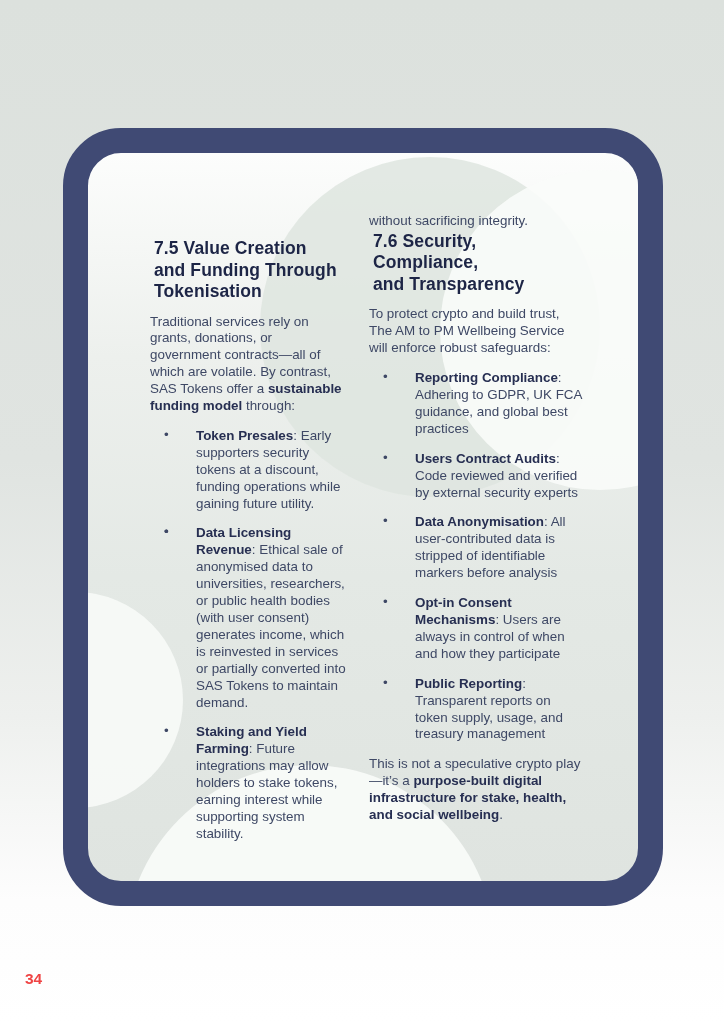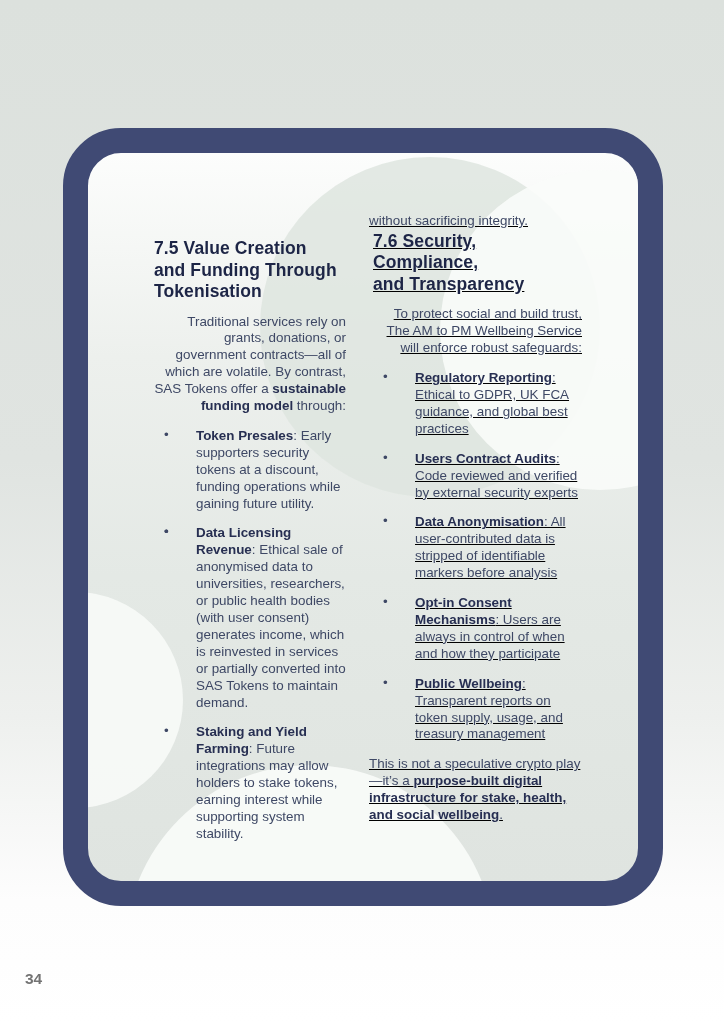--- a/index.html
+++ b/index.html
@@ -29,55 +29,55 @@
   .deco-white-left  { left: -121px; top: 439px; width: 216px; height: 216px; background: rgba(249,251,249,0.85); }
 
   .columns {
     position: absolute; inset: 0;
     padding: 60px 56px 0 62px;
     display: flex;
     gap: 23px;
     box-sizing: border-box;
   }
   .col-left  { width: 196px; flex: 0 0 auto; }
-  .col-right { flex: 1 1 auto; min-width: 0; text-decoration: underline; }
+  .col-right { flex: 1 1 auto; min-width: 0; }
 
   .section-heading {
     font-size: 17.5px;
     line-height: 21.5px;
     font-weight: bold;
     color: #1d2546;
     white-space: pre-line;
     letter-spacing: 0.1px;
     margin: 4px;
   }
   .col-left .section-heading { margin-top: 25px; }
   .col-right .section-heading { margin-top: 1px; }
 
   .body-text {
     font-size: 13.4px;
     line-height: 16.9px;
     color: #3e4865;
     margin: 0;
   }
-  .intro { margin-top: 11px; text-align: right; }
+  .intro { margin-top: 11px; }
   .b { font-weight: bold; color: #272f52; }
 
   .bullets { margin: 13px 0 0 0; padding: 0; list-style: none; }
   .bullets li { position: relative; padding-left: 46px; margin-bottom: 13px; }
   .bullet-dot { position: absolute; left: 14px; top: -1px; color: #3e4865; }
 
   .outro { margin-top: 0; }
 
   .page-number {
     position: absolute;
     left: 25px; top: 970px;
     font-size: 15.5px;
     font-weight: bold;
-    color: #737373;
+    color: #ef4444;
   }
 </style>
 </head>
 <body>
 
 <div class="page">
 
   <div class="card">
     <div class="deco deco-green-top"></div>
     <div class="deco deco-white-right"></div>
@@ -112,42 +112,42 @@
         </ul>
 
       </div>
 
       <div class="col-right">
         <p class="body-text">without sacrificing integrity.</p>
 
         <h2 class="section-heading">7.6 Security, Compliance,
 and Transparency</h2>
 
-        <p class="body-text intro">To protect social and build trust, The AM to PM Wellbeing Service will enforce robust safeguards:</p>
+        <p class="body-text intro">To protect crypto and build trust, The AM to PM Wellbeing Service will enforce robust safeguards:</p>
 
         <ul class="bullets body-text">
           <li>
             <span class="bullet-dot">•</span>
-            <span><span class="b">Regulatory Reporting</span><span>: Ethical to GDPR, UK FCA guidance, and global best practices</span></span>
+            <span><span class="b">Reporting Compliance</span><span>: Adhering to GDPR, UK FCA guidance, and global best practices</span></span>
           </li>
           <li>
             <span class="bullet-dot">•</span>
             <span><span class="b">Users Contract Audits</span><span>: Code reviewed and verified by external security experts</span></span>
           </li>
           <li>
             <span class="bullet-dot">•</span>
             <span><span class="b">Data Anonymisation</span><span>: All user-contributed data is stripped of identifiable markers before analysis</span></span>
           </li>
           <li>
             <span class="bullet-dot">•</span>
             <span><span class="b">Opt-in Consent Mechanisms</span><span>: Users are always in control of when and how they participate</span></span>
           </li>
           <li>
             <span class="bullet-dot">•</span>
-            <span><span class="b">Public Wellbeing</span><span>: Transparent reports on token supply, usage, and treasury management</span></span>
+            <span><span class="b">Public Reporting</span><span>: Transparent reports on token supply, usage, and treasury management</span></span>
           </li>
         </ul>
 
         <p class="body-text outro"><span>This is not a speculative crypto play—it’s a </span><span class="b">purpose-built digital infrastructure for stake, health, and social wellbeing</span><span>.</span></p>
       </div>
 
     </div>
   </div>
 
   <div class="page-number">34</div>

